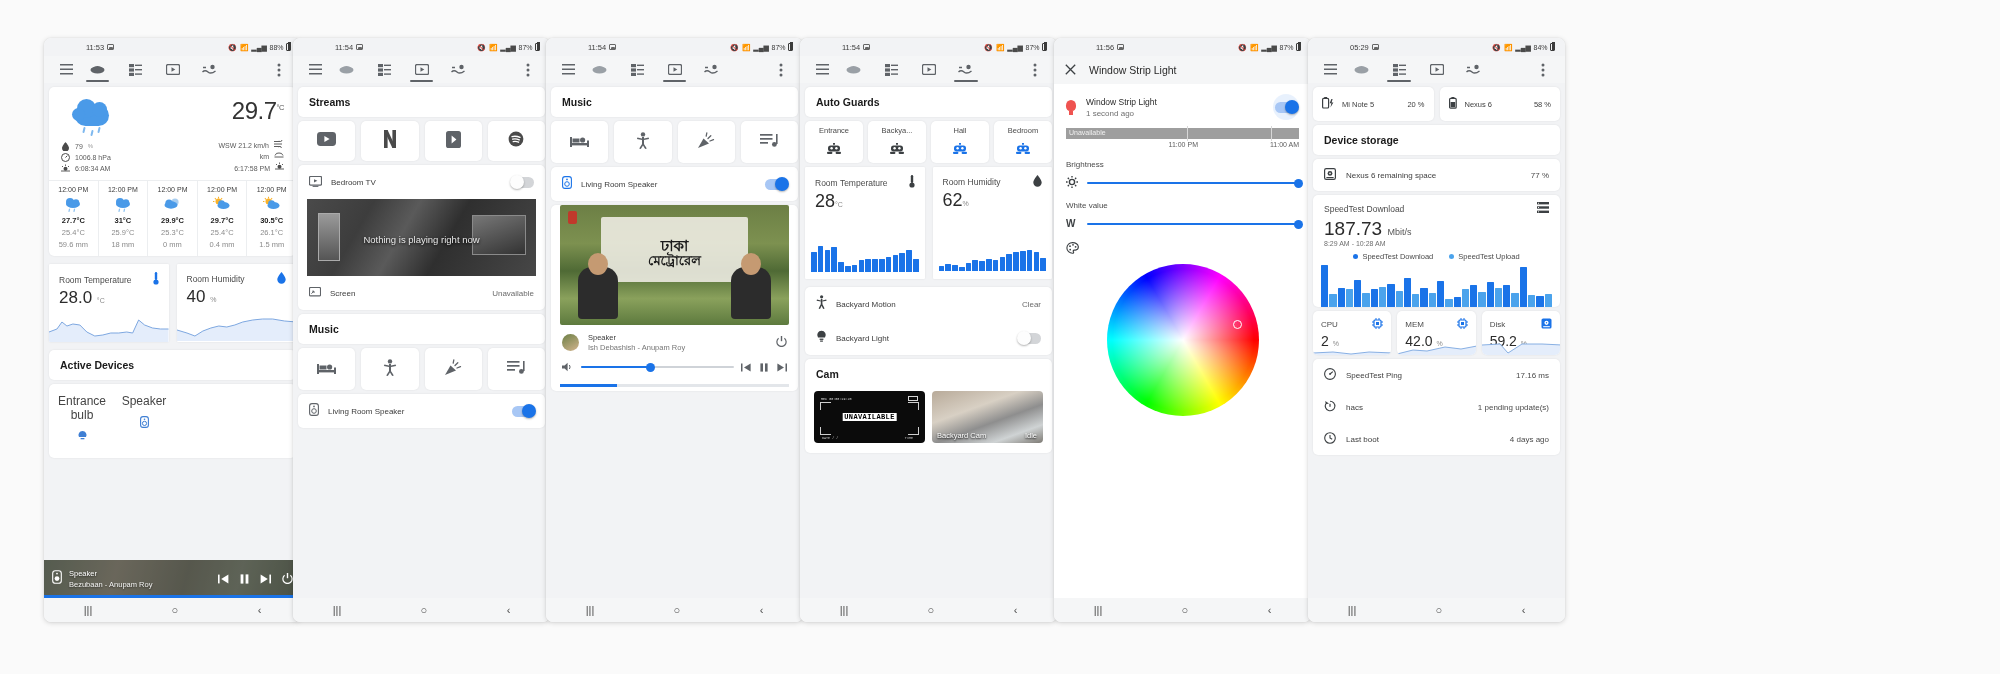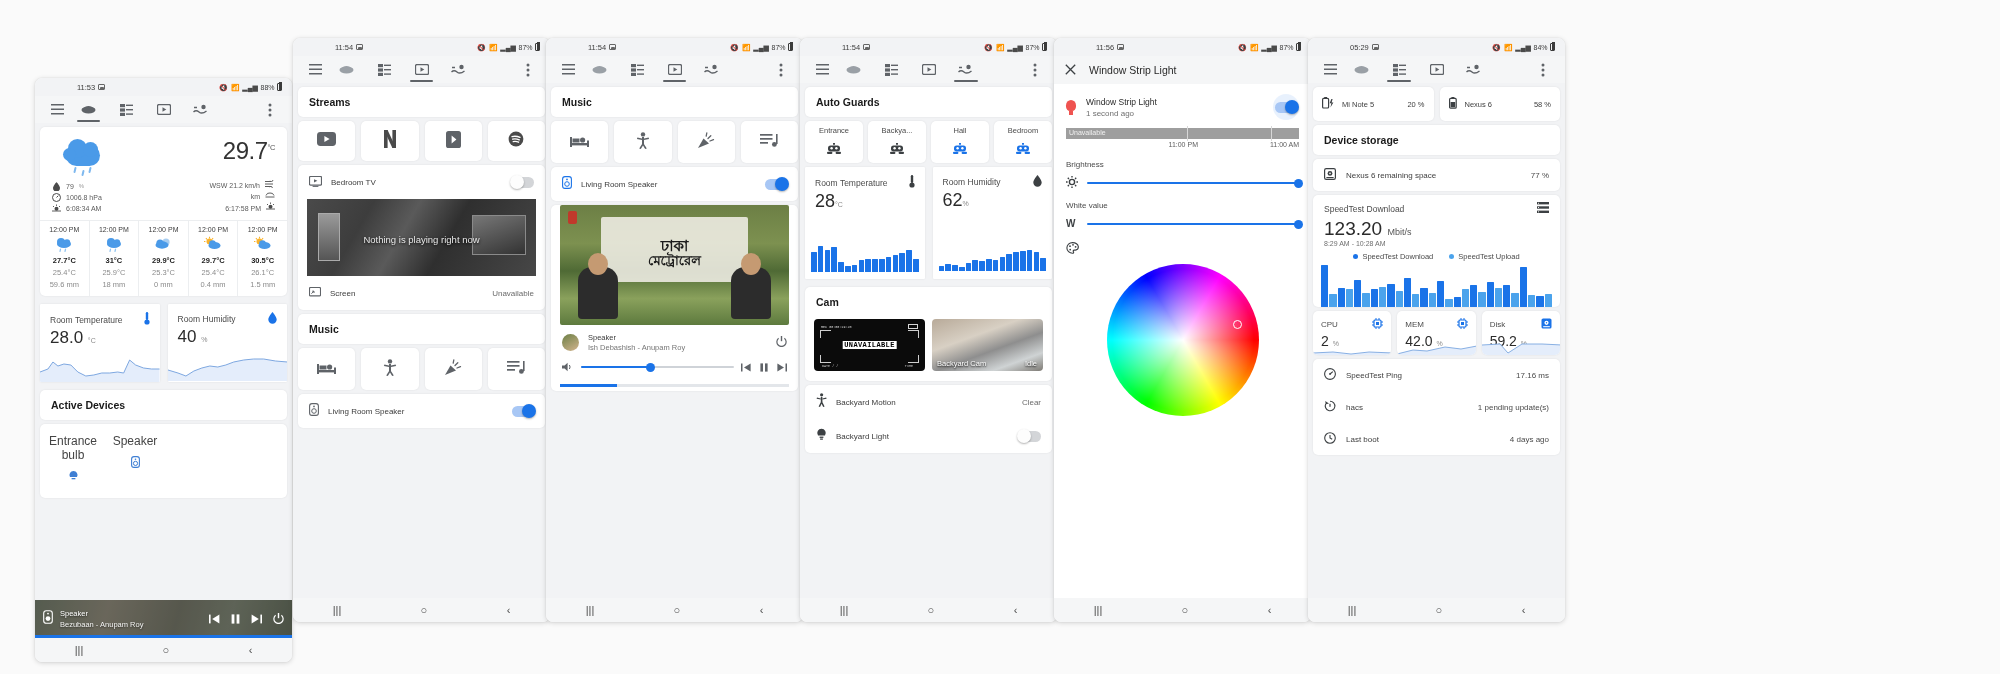--- a/index.html
+++ b/index.html
@@ -11,21 +11,21 @@
   }
   .stage { position:relative; width:2000px; height:674px; }
 
   
   .phone {
     position:absolute; top:38px; width:257px; height:584px;
     background:#ffffff; border-radius:7px;
     box-shadow:0 1px 5px rgba(0,0,0,.16), 0 0 1px rgba(0,0,0,.18);
     overflow:hidden; display:flex; flex-direction:column;
   }
-  .p1{left:35px;margin-top:40px;} .p2{left:293px;} .p3{left:546px;}
+  .p1{left:44px;} .p2{left:293px;} .p3{left:546px;}
   .p4{left:800px;} .p5{left:1054px;} .p6{left:1308px;}
 
   
   .statusbar {
     height:18px; background:#f2f3f5; flex:0 0 auto;
     display:flex; align-items:center; padding:0 10px;
     font-size:7.5px; color:#3b3b3b;
   }
   .sb-time { margin-left:32px; display:flex; align-items:center; gap:3px;}
   .sb-right { margin-left:auto; display:flex; align-items:center; gap:2.5px; font-size:7px;}
@@ -1245,70 +1245,70 @@
               <span style="height:52%"></span>
               <span style="height:58%"></span>
             <span style="height:62%"></span>
               <span style="height:66%"></span>
               <span style="height:58%"></span>
               <span style="height:40%"></span>
           </div>
         </div>
       </div>
 
+      <div class="card">
+        <div class="devrow">
+          <span>
+            <svg width="11" height="14" viewBox="0 0 11 14">
+                <g fill="#3c4043">
+                  <circle cx="5.6" cy="1.8" r="1.6"></circle>
+                  <rect x="4.8" y="4" width="1.6" height="5"></rect>
+                  <path d="M1 4.5 L4.8 5.4 L4.8 6.6 L0.6 5.7z"></path>
+                  <path d="M10.2 4.5 L6.4 5.4 L6.4 6.6 L10.6 5.7z"></path>
+                  <path d="M5 8.8 L2.6 13.6 L4 14 L5.6 10.8 L7.2 14 L8.6 13.6 L6.2 8.8z"></path>
+                </g>
+              </svg>
+          </span>
+          <span class="nm">Backyard Motion</span>
+          <span class="right">Clear</span>
+        </div>
+        <div class="devrow">
+          <span>
+            <svg width="11" height="13" viewBox="0 0 11 13">
+                <path d="M5.5 0.8 A4.2 4.2 0 0 1 9 7.4 L2 7.4 A4.2 4.2 0 0 1 5.5 0.8z" fill="#3c4043"></path>
+                <rect x="3.6" y="8.6" width="3.8" height="1.3" fill="#3c4043"></rect>
+                <rect x="4.1" y="10.5" width="2.8" height="1.2" fill="#3c4043"></rect>
+              </svg>
+          </span>
+          <span class="nm">Backyard Light</span>
+          <span class="right"></span>
+          <span class="switch off">
+              <i></i>
+            </span>
+        </div>
+      </div>
+
       <div class="card" style="margin-bottom:0">
         <div class="sec-title">Cam</div>
         <div class="cams">
           <div class="cam a">
             <div class="rec">REC 00:00:19:20</div>
             <div class="battsm"></div>
             <div class="corner c-tl"></div>
             <div class="corner c-tr"></div>
             <div class="corner c-bl"></div>
             <div class="corner c-br"></div>
             <div class="unav">UNAVAILABLE</div>
             <div class="dt">DATE  /  /</div>
             <div class="dt2">TIME</div>
           </div>
           <div class="cam b">
             <div class="label">Backyard Cam</div>
             <div class="label2">Idle</div>
           </div>
-        </div>
-      </div>
-
-      <div class="card">
-        <div class="devrow">
-          <span>
-            <svg width="11" height="14" viewBox="0 0 11 14">
-                <g fill="#3c4043">
-                  <circle cx="5.6" cy="1.8" r="1.6"></circle>
-                  <rect x="4.8" y="4" width="1.6" height="5"></rect>
-                  <path d="M1 4.5 L4.8 5.4 L4.8 6.6 L0.6 5.7z"></path>
-                  <path d="M10.2 4.5 L6.4 5.4 L6.4 6.6 L10.6 5.7z"></path>
-                  <path d="M5 8.8 L2.6 13.6 L4 14 L5.6 10.8 L7.2 14 L8.6 13.6 L6.2 8.8z"></path>
-                </g>
-              </svg>
-          </span>
-          <span class="nm">Backyard Motion</span>
-          <span class="right">Clear</span>
-        </div>
-        <div class="devrow">
-          <span>
-            <svg width="11" height="13" viewBox="0 0 11 13">
-                <path d="M5.5 0.8 A4.2 4.2 0 0 1 9 7.4 L2 7.4 A4.2 4.2 0 0 1 5.5 0.8z" fill="#3c4043"></path>
-                <rect x="3.6" y="8.6" width="3.8" height="1.3" fill="#3c4043"></rect>
-                <rect x="4.1" y="10.5" width="2.8" height="1.2" fill="#3c4043"></rect>
-              </svg>
-          </span>
-          <span class="nm">Backyard Light</span>
-          <span class="right"></span>
-          <span class="switch off">
-              <i></i>
-            </span>
         </div>
       </div>
     </div>
 
     <div class="navbar">
       <div>|||</div>
       <div>○</div>
       <div>‹</div>
     </div>
   </div>
@@ -1544,21 +1544,21 @@
                   </g>
                   <g fill="#fff">
                     <rect x="1" y="0.8" width="1" height="0.9"></rect>
                     <rect x="1" y="5.1" width="1" height="0.9"></rect>
                     <rect x="1" y="9.4" width="1" height="0.9"></rect>
                   </g>
                 </svg>
             </span>
           </div>
           <div class="big">
-            <span>123.20</span> <sub>Mbit/s</sub>
+            <span>187.73</span> <sub>Mbit/s</sub>
           </div>
           <div class="rng">8:29 AM - 10:28 AM</div>
           <div class="legend">
             <span><i style="background:#1a73e8"></i><span>SpeedTest Download</span></span>
             <span><i style="background:#4ba3ec"></i><span>SpeedTest Upload</span></span>
           </div>
         </div>
         <div class="dualhist">
           <span style="height:100%;background:#1a73e8"></span>
             <span style="height:30%;background:#4ba3ec"></span>

